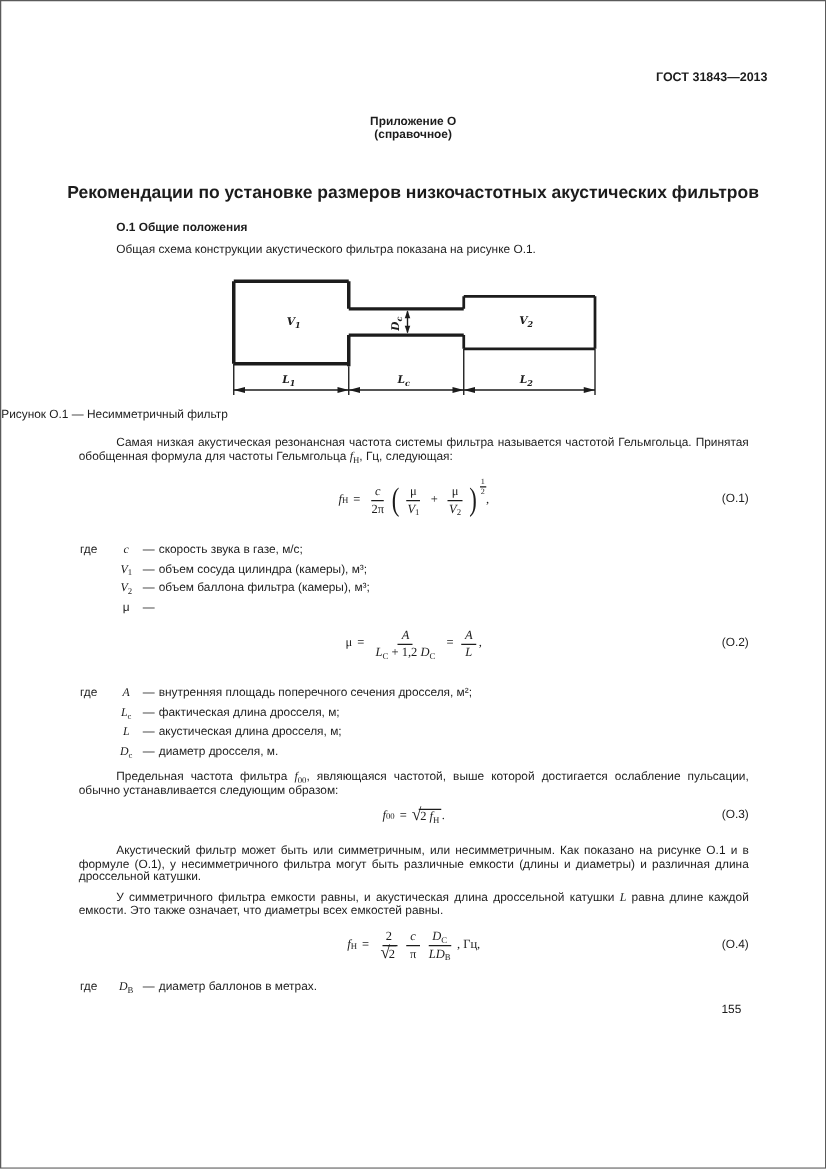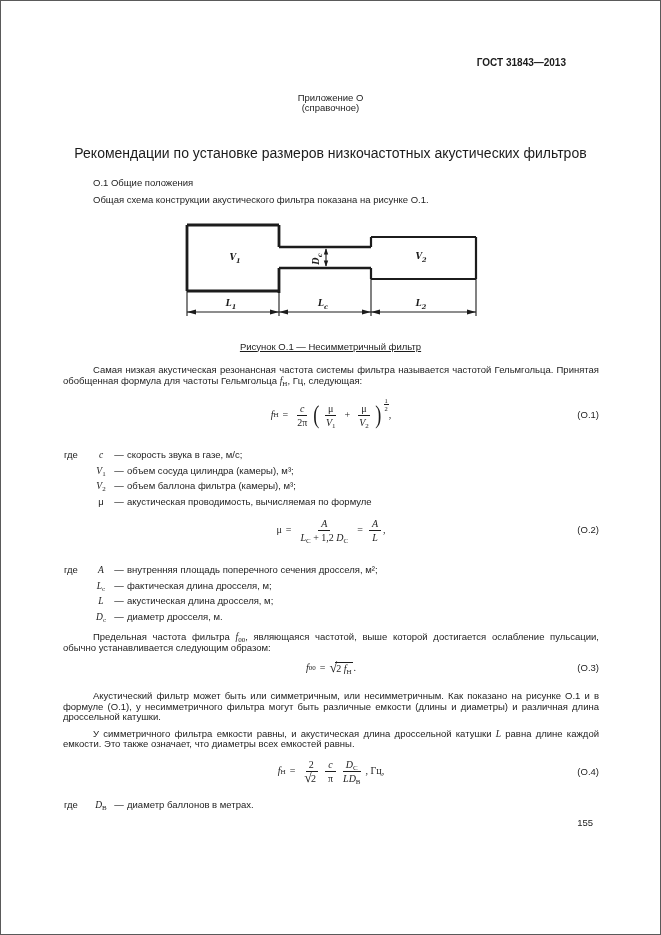--- a/index.html
+++ b/index.html
@@ -7,30 +7,30 @@
     position:relative;
     width:659px;height:933px;
     background:#ffffff;
     border:1px solid #5a5a5a;
     font-family:"Liberation Sans", sans-serif;
     font-size:9.5px;
     line-height:10.5px;
     color:#1c1c1c;
     overflow:hidden;
   }
-  .bold{font-weight:normal;}
+  .bold{font-weight:bold;}
   .center{text-align:center;}
-  .std{margin-top:57px;text-align:right;padding-right:94px;font-weight:bold;font-size:10px;}
+  .std{margin-top:57px;text-align:right;padding-right:46px;font-weight:bold;font-size:10px;}
   .appx{margin-top:24px;}
   .doc-title{margin-top:34px;font-size:14px;}
   .sec-head{margin-top:20px;margin-left:62px;width:536px;padding-left:30px;box-sizing:border-box;}
   .para{margin-left:62px;width:536px;text-align:justify;text-indent:30px;}
   .intro{margin-top:6px;text-align:left;}
   .fig-wrap{margin-top:10px;margin-left:150px;width:340px;}
-  .fig-caption{margin-top:20px;text-align:center;text-decoration:underline;}
+  .fig-caption{margin-top:4px;text-align:left;}
   .var{font-family:"Liberation Serif", serif;font-style:italic;}
   sub.vsub{font-size:7px;line-height:0;vertical-align:-2px;font-family:"Liberation Serif", serif;}
   
   .where{margin-left:63px;}
   .where .wr{display:flex;align-items:baseline;line-height:10.5px;margin-bottom:5px;}
   .wlead{width:27px;}
   .wterm{width:20px;text-align:center;white-space:nowrap;}
   .wdash{width:16px;text-align:center;}
   .wdesc{flex:1;}
   
@@ -147,21 +147,20 @@
     <div class="wr">
       <span class="wlead"></span>
       <span class="wterm"><span class="var">V</span><sub class="vsub">2</sub></span>
       <span class="wdash">—</span>
       <span class="wdesc">объем баллона фильтра (камеры), м³;</span>
     </div>
     <div class="wr">
       <span class="wlead"></span>
       <span class="wterm"><span>μ</span><sub class="vsub"></sub></span>
       <span class="wdash">—</span>
-      <span class="wdesc">акустическая проводимость, вычисляемая по формуле</span>
     </div>
   </div>
 
   <div class="eq-row" style="margin-top:8px;height:30px">
     <span class="eq">
       <span>μ</span>
       <span class="op">=</span>
       <span class="frac">
         <span class="num"><span class="var">A</span></span>
         <span class="den"><span class="var">L</span><sub class="vsub">C</sub><span style="white-space:pre"> + 1,2 </span><span class="var">D</span><sub class="vsub">C</sub></span>

